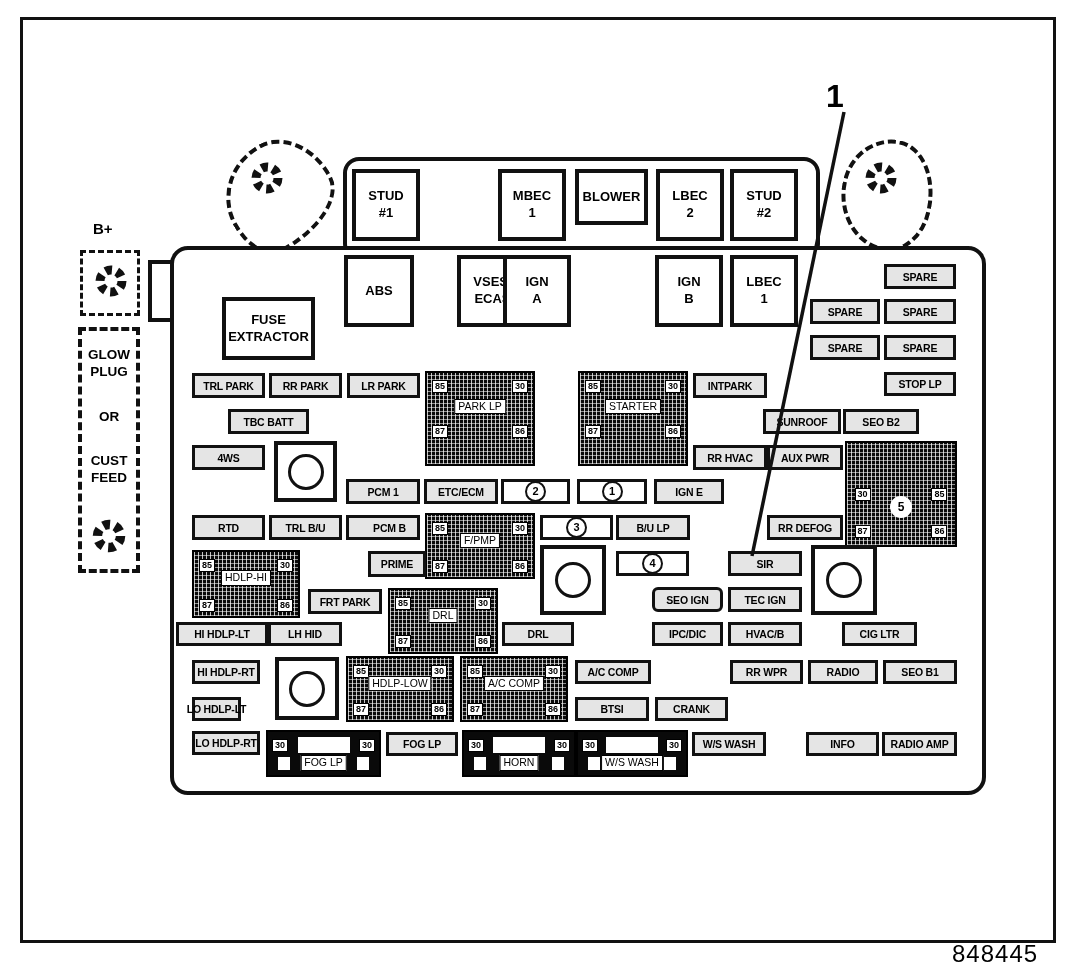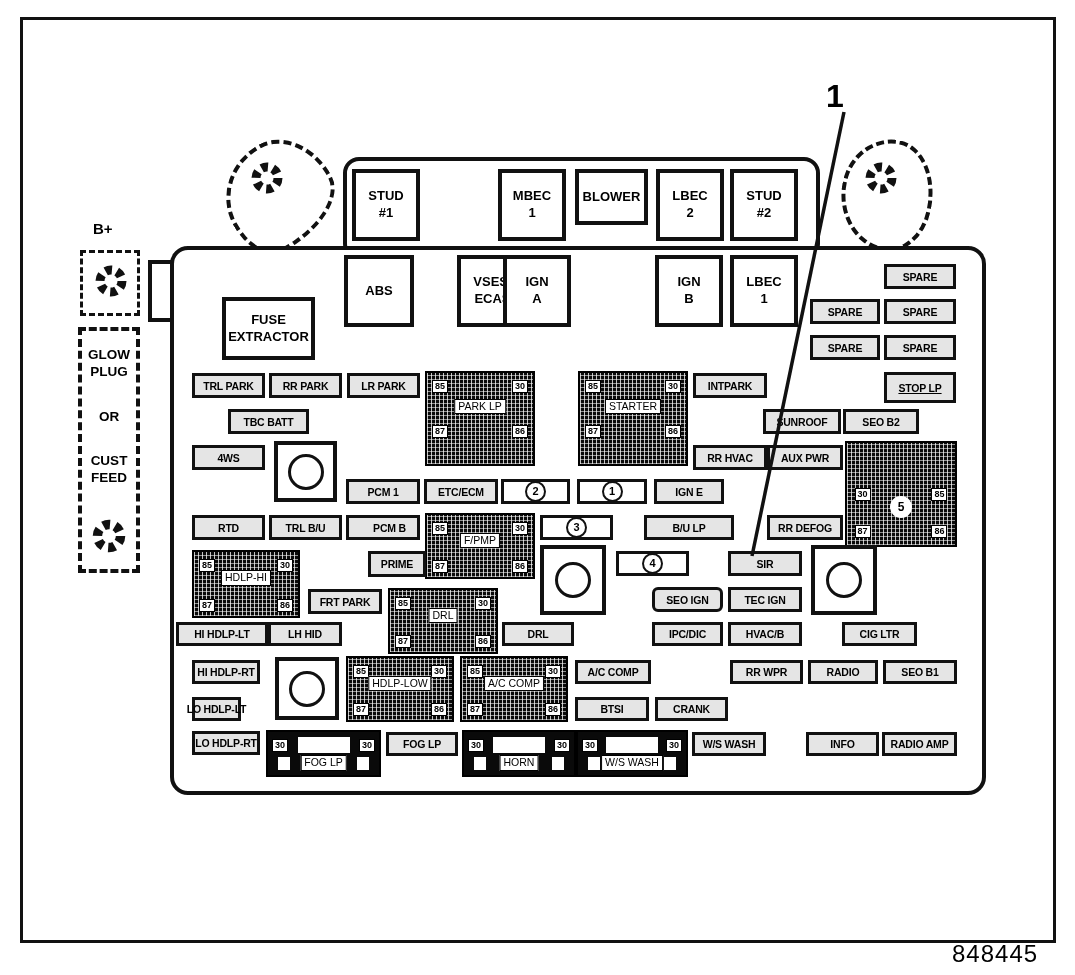--- a/index.html
+++ b/index.html
@@ -103,21 +103,21 @@
 B</div>
       <div class="it big" style="left: 730px; top: 255px; width: 68px; height: 72px;">LBEC
 1</div>
       <div class="it big" style="left: 222px; top: 297px; width: 93px; height: 63px;">FUSE
 EXTRACTOR</div>
       <div class="it fuse" style="left: 884px; top: 264px; width: 72px; height: 25px;">SPARE</div>
       <div class="it fuse" style="left: 810px; top: 299px; width: 70px; height: 25px;">SPARE</div>
       <div class="it fuse" style="left: 884px; top: 299px; width: 72px; height: 25px;">SPARE</div>
       <div class="it fuse" style="left: 810px; top: 335px; width: 70px; height: 25px;">SPARE</div>
       <div class="it fuse" style="left: 884px; top: 335px; width: 72px; height: 25px;">SPARE</div>
-      <div class="it fuse" style="left: 884px; top: 372px; width: 72px; height: 31px; text-decoration: underline;">STOP LP</div>
+      <div class="it fuse" style="left: 884px; top: 372px; width: 72px; height: 24px;">STOP LP</div>
       <div class="it fuse" style="left: 192px; top: 373px; width: 73px; height: 25px;">TRL PARK</div>
       <div class="it fuse" style="left: 269px; top: 373px; width: 73px; height: 25px;">RR PARK</div>
       <div class="it fuse" style="left: 347px; top: 373px; width: 73px; height: 25px;">LR PARK</div>
       <div class="it relay" style="left: 425px; top: 371px; width: 110px; height: 95px;">
         <div class="chip" style="left: 5px; top: 7px;">85</div>
         <div class="chip" style="right: 5px; top: 7px;">30</div>
         <div class="chip" style="left: 5px; top: 52.25px;">87</div>
         <div class="chip" style="right: 5px; top: 52.25px;">86</div>
         <div class="rlabel" style="top: 25.65px;">PARK LP</div>
       </div>
@@ -160,21 +160,21 @@
       <div class="it relay" style="left: 425px; top: 513px; width: 110px; height: 66px;">
         <div class="chip" style="left: 5px; top: 7px;">85</div>
         <div class="chip" style="right: 5px; top: 7px;">30</div>
         <div class="chip" style="left: 5px; top: 45px;">87</div>
         <div class="chip" style="right: 5px; top: 45px;">86</div>
         <div class="rlabel" style="top: 17.82px;">F/PMP</div>
       </div>
       <div class="it cfuse" style="left: 540px; top: 515px; width: 73px; height: 25px;">
         <div class="circ">3</div>
       </div>
-      <div class="it fuse" style="left: 644px; top: 515px; width: 90px; height: 25px;">B/U LP</div>
+      <div class="it fuse" style="left: 616px; top: 515px; width: 74px; height: 25px;">B/U LP</div>
       <div class="it fuse" style="left: 767px; top: 515px; width: 76px; height: 25px;">RR DEFOG</div>
       <div class="it fuse" style="left: 368px; top: 551px; width: 58px; height: 26px;">PRIME</div>
       <div class="it socket" style="left: 540px; top: 545px; width: 66px; height: 70px;">
         <div class="hole"></div>
       </div>
       <div class="it cfuse" style="left: 616px; top: 551px; width: 73px; height: 25px;">
         <div class="circ">4</div>
       </div>
       <div class="it fuse" style="left: 728px; top: 551px; width: 74px; height: 25px;">SIR</div>
       <div class="it socket" style="left: 811px; top: 545px; width: 66px; height: 70px;">

